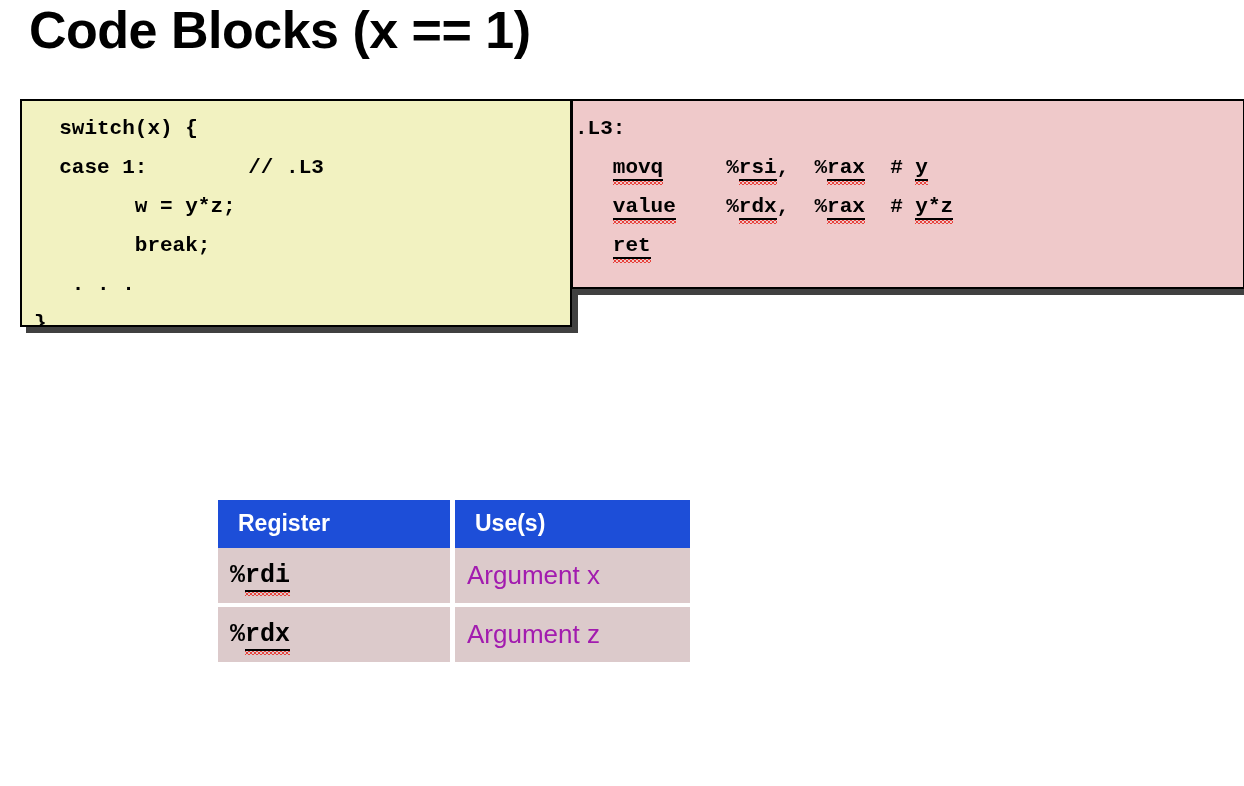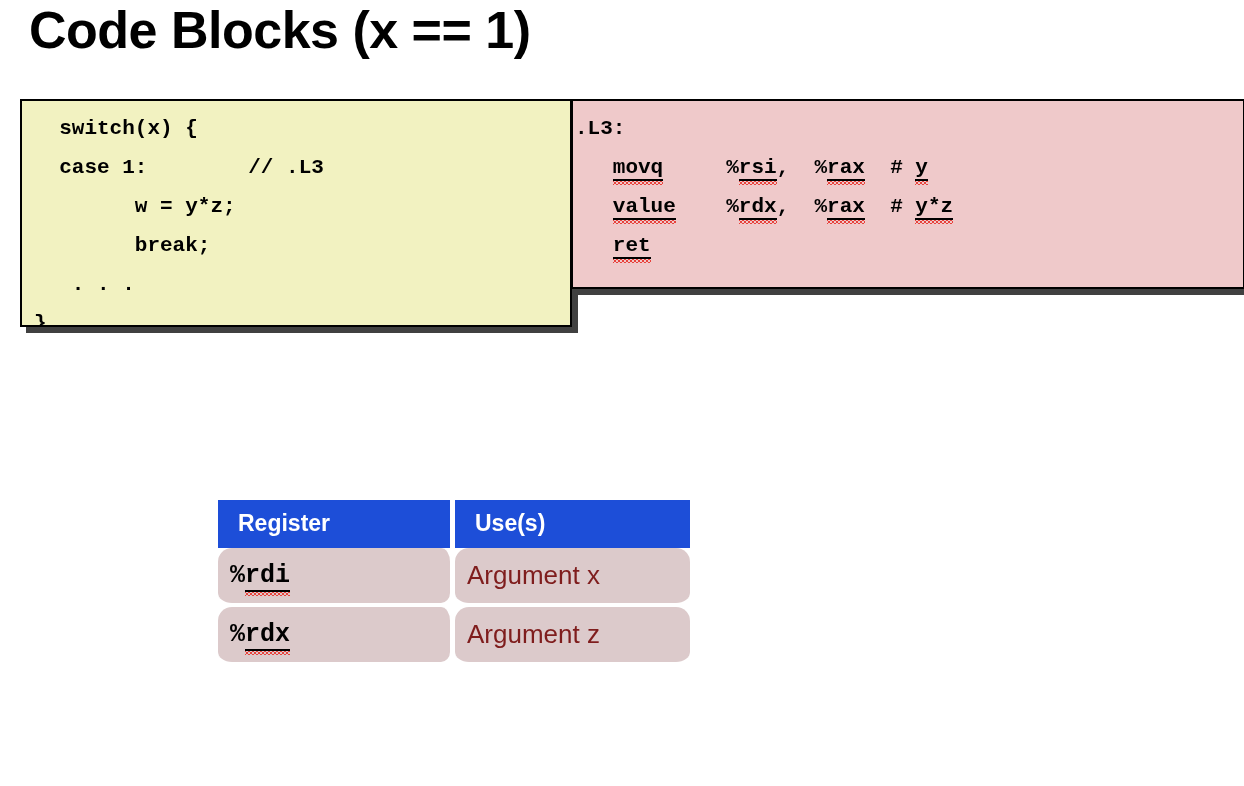--- a/index.html
+++ b/index.html
@@ -127,34 +127,34 @@
   #register-table td {
     padding: 9px 0 10px 12px;
     border-right: 5px solid #ffffff;
     border-bottom: 4px solid #ffffff;
     vertical-align: middle;
     height: 36px;
     box-sizing: content-box;
   }
   #register-table td:last-child { border-right: none; }
 
-  #register-table tr.row-dark td { background: #DCCACB; border-radius: 14px; }
+  #register-table tr.row-dark td { background: #DCCACB; }
   #register-table tr.row-light td { background: #EFE7E8; }
 
   .cell-reg {
     font-family: "Liberation Mono", "DejaVu Sans Mono", monospace;
     font-size: 25px;
     font-weight: bold;
     color: #000000;
     white-space: pre;
   }
   .cell-use {
     font-family: "Liberation Sans", sans-serif;
     font-size: 26px;
-    color: #7f1d1d;
+    color: #a21caf;
     white-space: pre;
   }
 </style>
 </head>
 <body>
 
 <div class="slide-title">Code Blocks (x == 1)</div>
 
 <div class="code-box" id="c-code-block">
   <pre class="code-text">  switch(x) {

